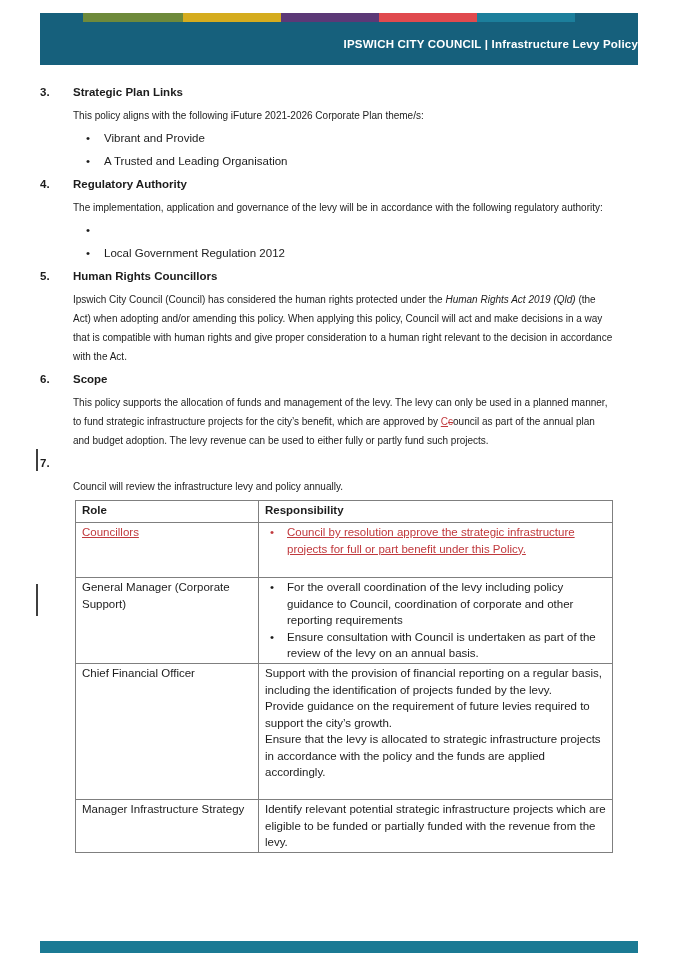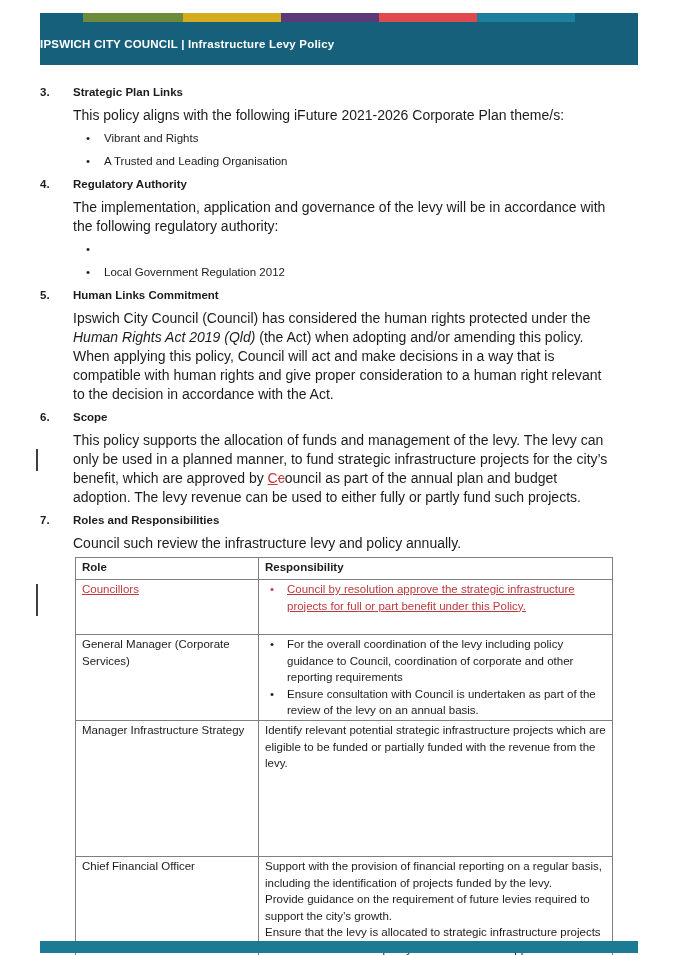--- a/index.html
+++ b/index.html
@@ -3,29 +3,29 @@
 <meta charset="utf-8">
 <style>
   html,body{margin:0;padding:0;background:#ffffff;}
   body{width:675px;height:955px;font-family:"Liberation Sans",sans-serif;color:#1c1c1c;}
   .page{position:relative;width:675px;height:955px;background:#fff;overflow:hidden;}
 
   
   .header{position:absolute;left:40px;top:13px;width:598px;}
   .stripes{display:flex;height:9px;width:100%;}
   .stripes .stripe{height:9px;}
-  .banner{height:43px;display:flex;align-items:center;justify-content:flex-start;}
+  .banner{height:43px;display:flex;align-items:center;justify-content:flex-end;}
   .banner-title{color:#fff;font-weight:bold;font-size:11.5px;letter-spacing:.2px;}
 
   
   .content{position:absolute;left:40px;top:83px;width:600px;}
   .shead{display:flex;font-weight:bold;font-size:11.5px;line-height:19px;margin-bottom:4px;}
   .shead .num{width:33px;flex:none;}
   .section-body{margin-left:33px;width:540px;}
-  .para{font-size:14px;line-height:19px;margin-bottom:4px;}
+  .para{font-size:10px;line-height:19px;margin-bottom:4px;}
   .bullet{display:flex;font-size:11.5px;line-height:19px;margin-bottom:4px;}
   .bullet .dot{width:18px;margin-left:13px;flex:none;}
 
   .seg-italic{font-style:italic;}
   .seg-ins{color:#c0393d;text-decoration:underline;}
   .seg-del{color:#c0393d;text-decoration:line-through;}
   .dot-ins{color:#c0393d;}
 
   
   .roles-table{border-collapse:collapse;margin-left:35px;margin-top:2px;width:537px;table-layout:fixed;font-size:11.5px;}
@@ -73,21 +73,21 @@
     <div id="sections">
         <div class="section">
           <div class="shead">
             <span class="num">3.</span>
             <span class="title">Strategic Plan Links</span>
           </div>
           <div class="section-body">
             <div class="para"><span>This policy aligns with the following iFuture 2021-2026 Corporate Plan theme/s:</span></div>
             <div class="bullet">
               <span class="dot">•</span>
-              <span class="btext"><span>Vibrant and Rights</span></span>
+              <span class="btext"><span>Vibrant and Provide</span></span>
             </div>
             <div class="bullet">
               <span class="dot">•</span>
               <span class="btext"><span>A Trusted and Leading Organisation</span></span>
             </div>
           </div>
         </div>
         <div class="section">
           <div class="shead">
             <span class="num">4.</span>
@@ -100,42 +100,41 @@
             </div>
             <div class="bullet">
               <span class="dot">•</span>
               <span class="btext"><span>Local Government Regulation 2012</span></span>
             </div>
           </div>
         </div>
         <div class="section">
           <div class="shead">
             <span class="num">5.</span>
-            <span class="title">Human Links Commitment</span>
+            <span class="title">Human Rights Councillors</span>
           </div>
           <div class="section-body">
             <div class="para"><span>Ipswich City Council (Council) has considered the human rights protected under the </span><span class="seg-italic">Human Rights Act 2019 (Qld)</span><span> (the Act) when adopting and/or amending this policy.  When applying this policy, Council will act and make decisions in a way that is compatible with human rights and give proper consideration to a human right relevant to the decision in accordance with the Act.</span></div>
           </div>
         </div>
         <div class="section">
           <div class="shead">
             <span class="num">6.</span>
             <span class="title">Scope</span>
           </div>
           <div class="section-body">
             <div class="para"><span>This policy supports the allocation of funds and management of the levy. The levy can only be used in a planned manner, to fund strategic infrastructure projects for the city’s benefit, which are approved by </span><span class="seg-ins">C</span><span class="seg-del">c</span><span>ouncil as part of the annual plan and budget adoption.  The levy revenue can be used to either fully or partly fund such projects.</span></div>
           </div>
         </div>
         <div class="section">
           <div class="shead">
             <span class="num">7.</span>
-            <span class="title">Roles and Responsibilities</span>
           </div>
           <div class="section-body">
-            <div class="para"><span>Council such review the infrastructure levy and policy annually.</span></div>
+            <div class="para"><span>Council will review the infrastructure levy and policy annually.</span></div>
           </div>
         </div>
       </div>
 
     <table class="roles-table">
       <colgroup>
           <col class="c1">
           <col class="c2">
         </colgroup>
       <thead>
@@ -148,44 +147,44 @@
           <tr>
             <td><span class="seg-ins">Councillors</span></td>
             <td>
               <div class="tbullet">
                 <span class="dot dot-ins">•</span>
                 <span class="btext"><span class="seg-ins">Council by resolution approve the strategic infrastructure projects for full or part benefit under this Policy.</span></span>
               </div>
             </td>
           </tr>
           <tr>
-            <td><span>General Manager (Corporate Services)</span></td>
+            <td><span>General Manager (Corporate Support)</span></td>
             <td>
               <div class="tbullet">
                 <span class="dot">•</span>
                 <span class="btext"><span>For the overall coordination of the levy including policy guidance to Council, coordination of corporate and other reporting requirements</span></span>
               </div>
               <div class="tbullet">
                 <span class="dot">•</span>
                 <span class="btext"><span>Ensure consultation with Council is undertaken as part of the review of the levy on an annual basis.</span></span>
               </div>
             </td>
           </tr>
           <tr>
-            <td><span>Manager Infrastructure Strategy</span></td>
-            <td>
-              <div class="tpara"><span>Identify relevant potential strategic infrastructure projects which are eligible to be funded or partially funded with the revenue from the levy.</span></div>
-            </td>
-          </tr>
-          <tr>
             <td><span>Chief Financial Officer</span></td>
             <td>
               <div class="tpara"><span>Support with the provision of financial reporting on a regular basis, including the identification of projects funded by the levy.</span></div>
               <div class="tpara"><span>Provide guidance on the requirement of future levies required to support the city’s growth.</span></div>
               <div class="tpara"><span>Ensure that the levy is allocated to strategic infrastructure projects in accordance with the policy and the funds are applied accordingly.</span></div>
+            </td>
+          </tr>
+          <tr>
+            <td><span>Manager Infrastructure Strategy</span></td>
+            <td>
+              <div class="tpara"><span>Identify relevant potential strategic infrastructure projects which are eligible to be funded or partially funded with the revenue from the levy.</span></div>
             </td>
           </tr>
         </tbody>
     </table>
   </div>
 
   <div class="change-bar bar1"></div>
   <div class="change-bar bar2"></div>
 
   <div class="footer-bar" style="background: rgb(27, 122, 148);"></div>

